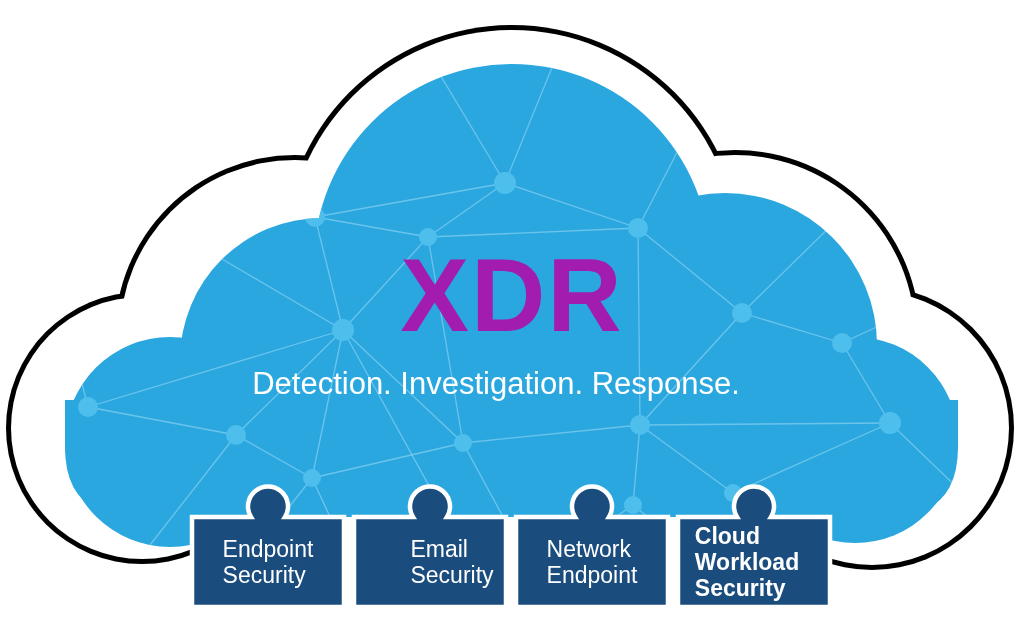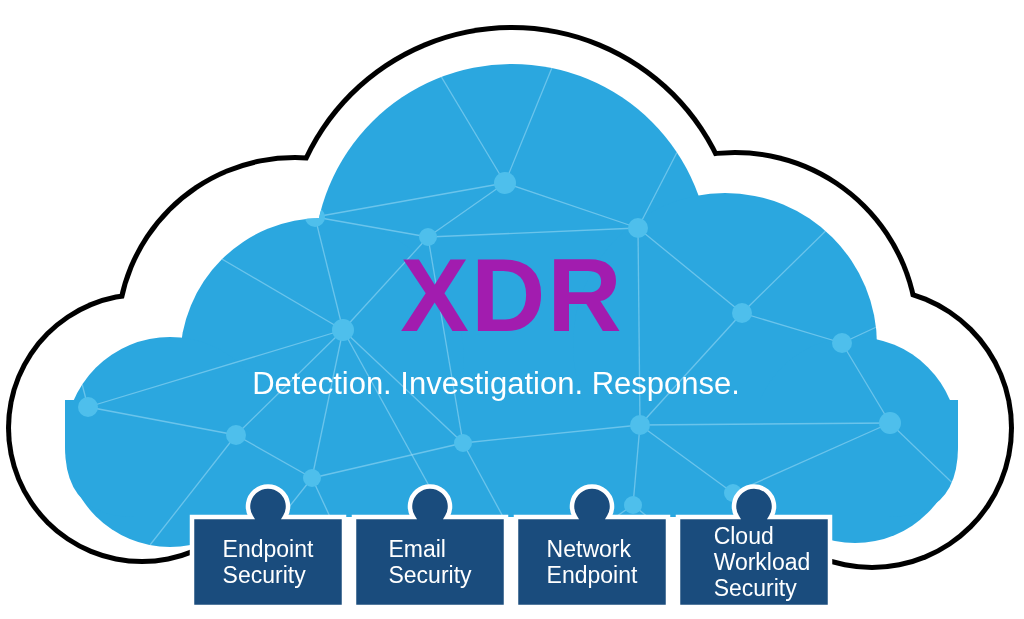--- a/index.html
+++ b/index.html
@@ -136,21 +136,21 @@
         <path d="M 516 607 L 516 517 L 575 517 A 20 20 0 1 1 609 517 L 668 517 L 668 607 Z" class="module-piece"></path>
         <path d="M 678 607 L 678 517 L 737 517 A 20 20 0 1 1 771 517 L 830 517 L 830 607 Z" class="module-piece"></path>
       </g>
   </svg>
 
   <div class="xdr-title">XDR</div>
   <div class="xdr-subtitle">Detection. Investigation. Response.</div>
   <div id="labels">
       <div class="module-label" style="left: 192px;">Endpoint
 Security</div>
-      <div class="module-label" style="left: 354px;">Email
+      <div class="module-label" style="left: 376px;">Email
 Security</div>
       <div class="module-label" style="left: 516px;">Network
 Endpoint</div>
-      <div class="module-label" style="left: 686px;">Cloud
+      <div class="module-label" style="left: 671px; font-weight: bold;">Cloud
 Workload
 Security</div>
     </div>
 </div>
 
 </body></html>

